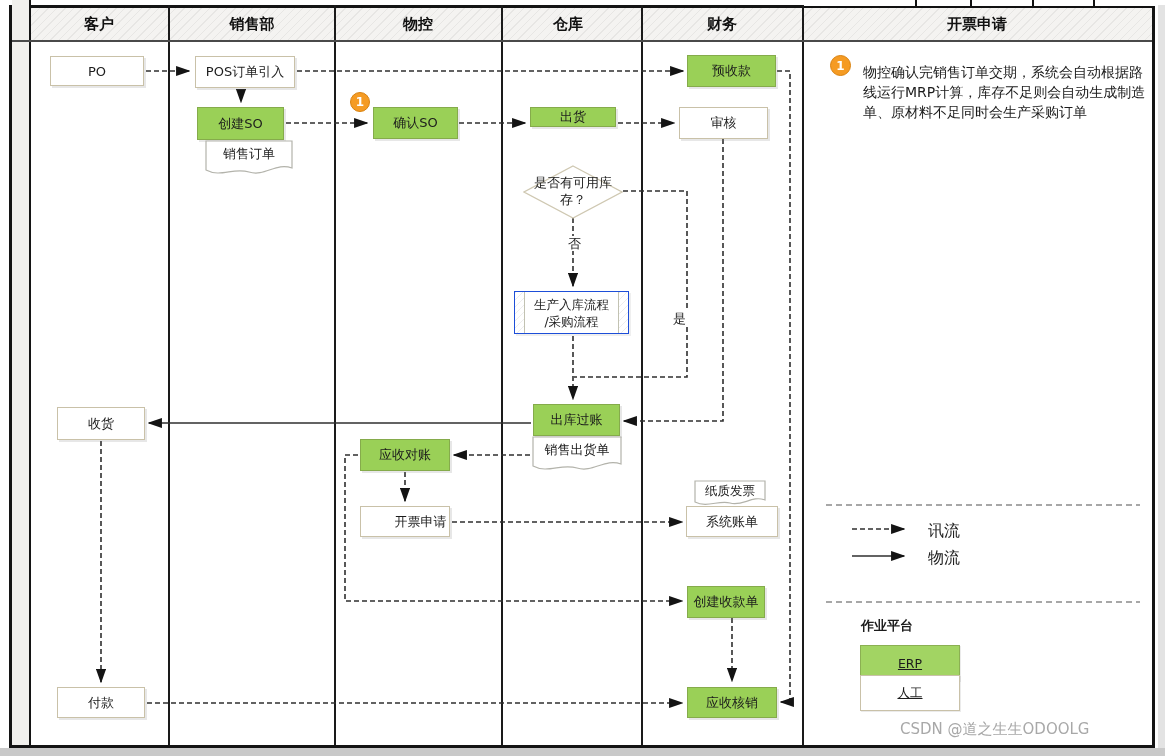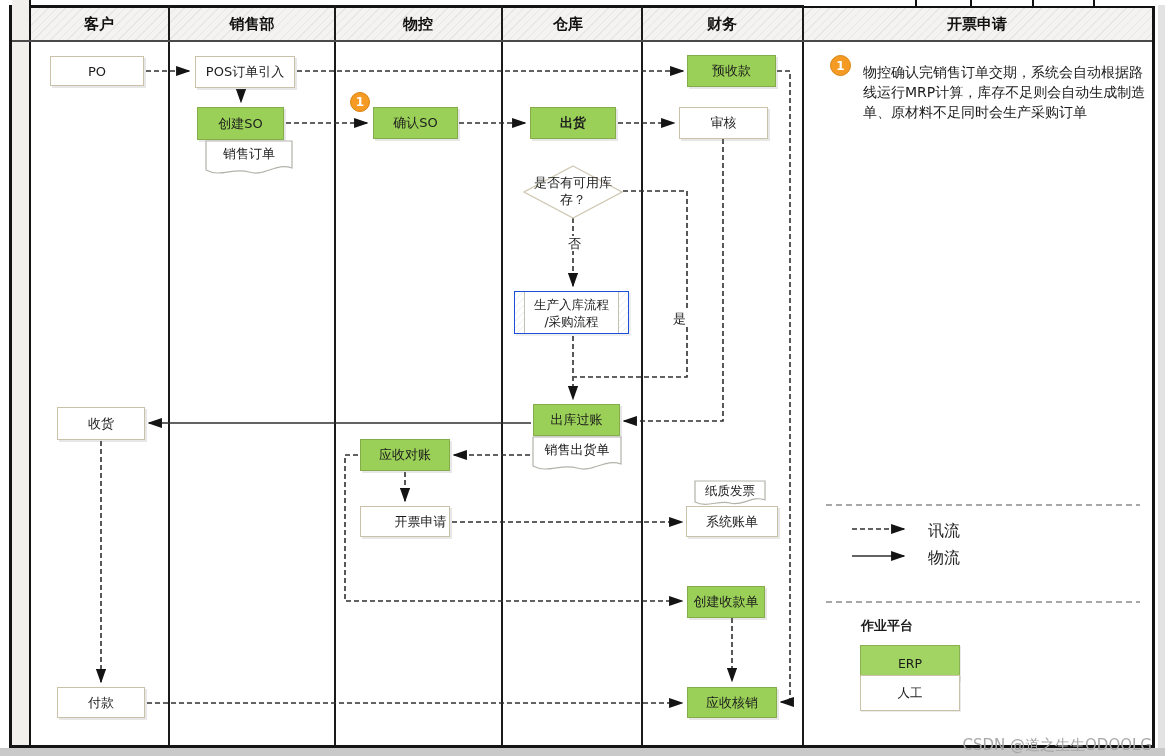--- a/index.html
+++ b/index.html
@@ -33,21 +33,21 @@
           background-image:repeating-linear-gradient(135deg,rgba(0,0,0,0.07) 0 1px,transparent 1px 5px);}
   .predef .bar.l{left:0;border-right:1px solid #c2c2b2;}
   .predef .bar.r{right:0;border-left:1px solid #c2c2b2;}
   .svg-layer{left:0;top:0;z-index:3;}
   .doc-shape{z-index:4;}
   
   .desc-text{font-size:14px;line-height:20px;word-break:break-all;color:#1b1b1b;}
   .legend-label{font-size:16px;}
   .platform-title{font-size:13px;font-weight:bold;}
   .platform-box{box-sizing:border-box;width:100px;height:36px;display:flex;align-items:center;justify-content:center;
-        font-size:12.5px;border:1px solid #c9c1a8;background:#fff;box-shadow:1px 1px 0 rgba(120,120,120,0.15);}
+        font-size:12.5px;border:1px solid #c9c1a8;background:#fff;box-shadow:1px 1px 0 rgba(120,120,120,0.15);text-decoration:underline;}
   .platform-box.erp{background:#a2d463;border-color:#8bb052;}
   .watermark{font-size:15px;color:#a8a8a8;z-index:7;}
   .edge-right{left:1158px;top:5px;width:7px;height:743px;background:#e3e3e3;}
   .edge-bottom{left:0;top:748px;width:1165px;height:8px;background:#c9c9c9;}
 </style>
 </head>
 <body>
 
 <div class="abs frame"></div>
 <div class="abs phase-strip"></div>
@@ -117,21 +117,21 @@
 <svg class="abs doc-shape" style="left:205px;top:140px;" width="88" height="40">
   <path d="M1,1 L87,1 L87,28 C71,22 60,37 44,32 C28,27 16,38 1,30 Z" fill="#fff" stroke="#b3b3ab" stroke-width="1.2"></path>
 </svg>
 <div class="abs doc-text" style="left:205px;top:145px;width:88px;">销售订单</div>
 
 <div class="abs badge" style="left:350px;top:92px;">1</div>
 <div class="abs node green" style="left:373px;top:107px;width:85px;height:32px;">确认SO</div>
 <div class="abs node green" style="left:360px;top:439px;width:90px;height:32px;">应收对账</div>
 <div class="abs node" style="left:360px;top:506px;width:90px;height:31px;padding-left:31px;">开票申请</div>
 
-<div class="abs node green" style="left:530px;top:107px;width:86px;height:32px;font-weight:bold;">出货</div>
+<div class="abs node green" style="left:530px;top:107px;width:86px;height:20px;">出货</div>
 <svg class="abs doc-shape" style="left:523px;top:165px;" width="100" height="54">
   <polygon points="50,1 99,27 50,53 1,27" fill="#fff" stroke="#cfc8b2" stroke-width="1.3"></polygon>
 </svg>
 <div class="abs" style="left:531px;top:174px;width:84px;text-align:center;font-size:13px;line-height:17px;z-index:5;">是否有可用库存？</div>
 <div class="abs predef" style="left:514px;top:291px;width:115px;height:43px;">
   <div class="bar l"></div>
   <div class="bar r"></div>
   <div>
     <div>生产入库流程</div>
     <div>/采购流程</div>
@@ -159,16 +159,16 @@
 <div class="abs badge" style="left:830px;top:55px;width:21px;height:21px;">1</div>
 <div class="abs desc-text" style="left:863px;top:62px;width:285px;">物控确认完销售订单交期，系统会自动根据路线运行MRP计算，库存不足则会自动生成制造单、原材料不足同时会生产采购订单</div>
 
 <div class="abs legend-label" style="left:928px;top:521px;">讯流</div>
 <div class="abs legend-label" style="left:928px;top:548px;">物流</div>
 
 <div class="abs platform-title" style="left:861px;top:617px;">作业平台</div>
 <div class="abs platform-box erp" style="left:860px;top:645px;">ERP</div>
 <div class="abs platform-box" style="left:860px;top:675px;">人工</div>
 
-<div class="abs watermark" style="left:900px;top:736px;width:252px;text-align:right;">CSDN @道之生生ODOOLG</div>
+<div class="abs watermark" style="left:900px;top:720px;width:252px;">CSDN @道之生生ODOOLG</div>
 
 <div class="abs edge-right"></div>
 <div class="abs edge-bottom"></div>
 
 </body></html>

